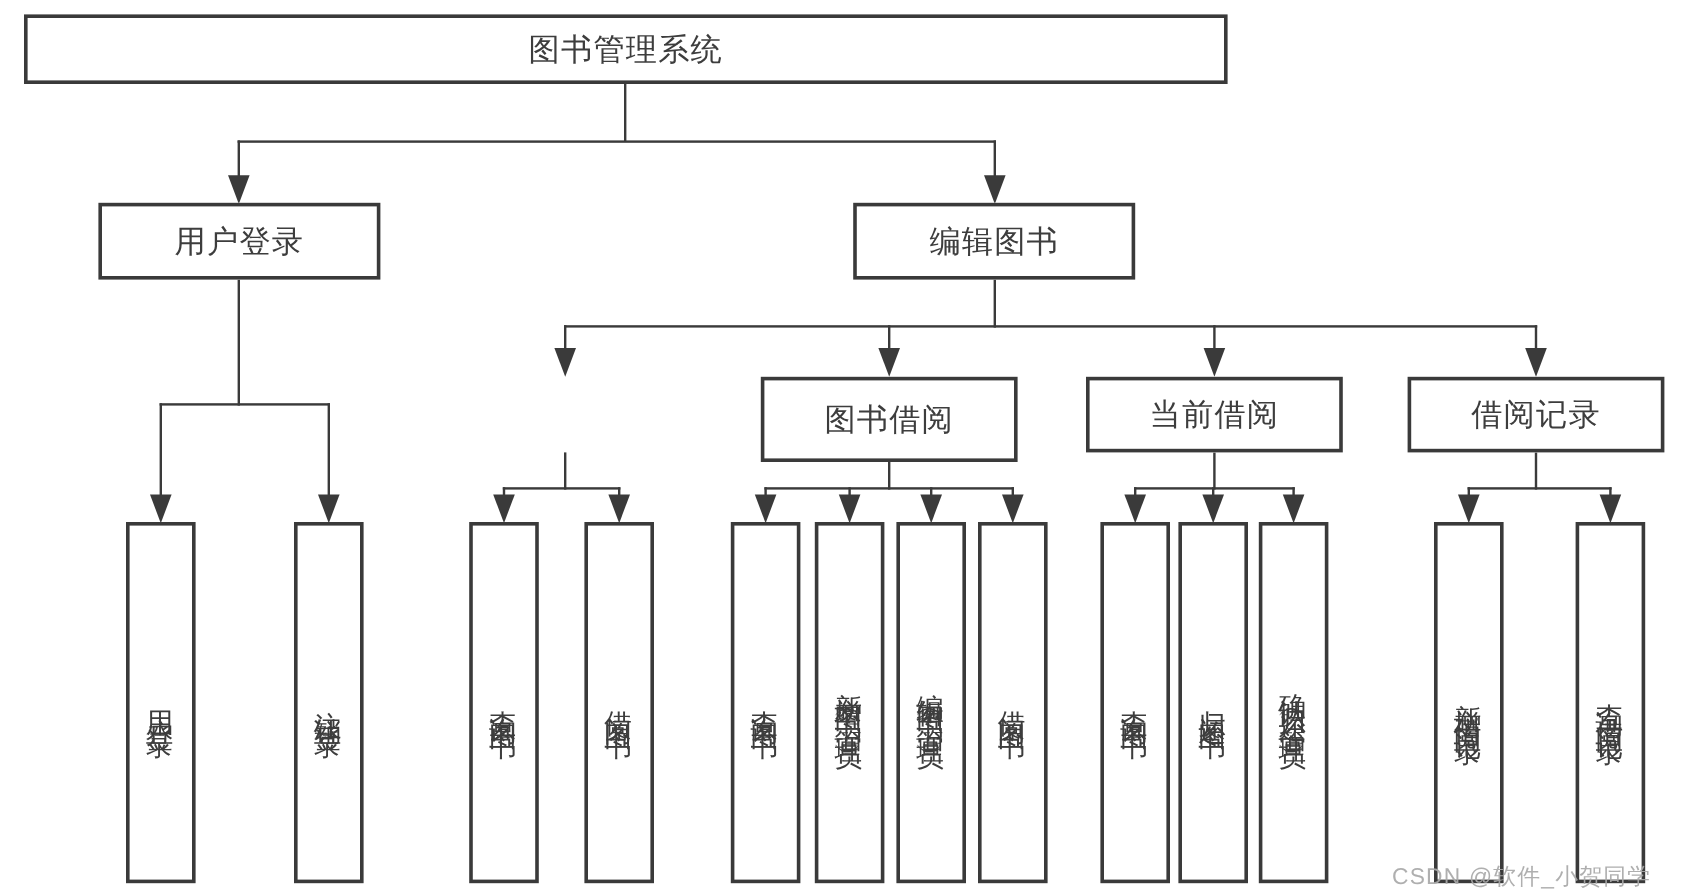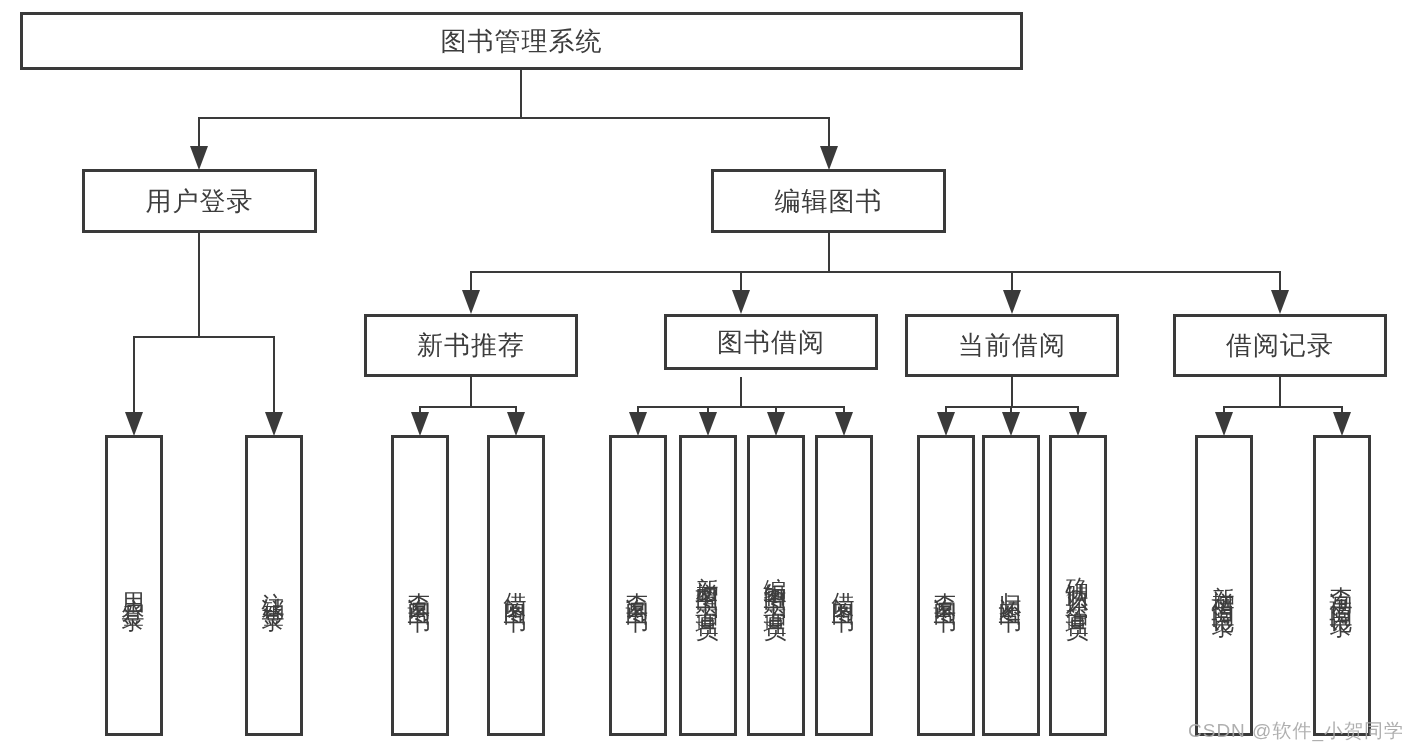--- a/index.html
+++ b/index.html
@@ -40,21 +40,21 @@
   }
   .vline{position:absolute;width:2px;background:var(--line);z-index:1;}
   .hline{position:absolute;height:2px;background:var(--line);z-index:1;}
   .arrow{
     position:absolute;width:0;height:0;z-index:1;
     border-left:9px solid transparent;
     border-right:9px solid transparent;
     border-top:24px solid var(--line);
   }
   .watermark{
-    position:absolute;left:1188px;top:718px;
+    position:absolute;left:1160px;top:718px;
     font-size:19px;color:var(--wm);opacity:.92;
     z-index:5;white-space:nowrap;letter-spacing:1px;
   }
 </style>
 </head>
 <body>
 
 <div class="canvas">
 
   <div class="node" style="left:20px;top:12px;width:1003px;height:58px">
@@ -86,24 +86,21 @@
   <div class="hline" style="left:470px;top:271px;width:811px"></div>
   <div class="vline" style="left:470px;top:271px;height:21px"></div>
   <div class="vline" style="left:740px;top:271px;height:21px"></div>
   <div class="vline" style="left:1011px;top:271px;height:21px"></div>
   <div class="vline" style="left:1279px;top:271px;height:21px"></div>
   <div class="arrow" style="left:462px;top:290px"></div>
   <div class="arrow" style="left:732px;top:290px"></div>
   <div class="arrow" style="left:1003px;top:290px"></div>
   <div class="arrow" style="left:1271px;top:290px"></div>
 
-  <div class="node" style="left:364px;top:314px;width:214px;height:63px">
-    <span>新书推荐</span>
-  </div>
-  <div class="node" style="left:664px;top:314px;width:214px;height:56px">
+  <div class="node" style="left:634px;top:314px;width:214px;height:71px">
     <span>图书借阅</span>
   </div>
   <div class="node" style="left:1173px;top:314px;width:214px;height:63px">
     <span>借阅记录</span>
   </div>
   <div class="node" style="left:905px;top:314px;width:214px;height:63px">
     <span>当前借阅</span>
   </div>
 
   <div class="vline" style="left:470px;top:377px;height:31px"></div>

